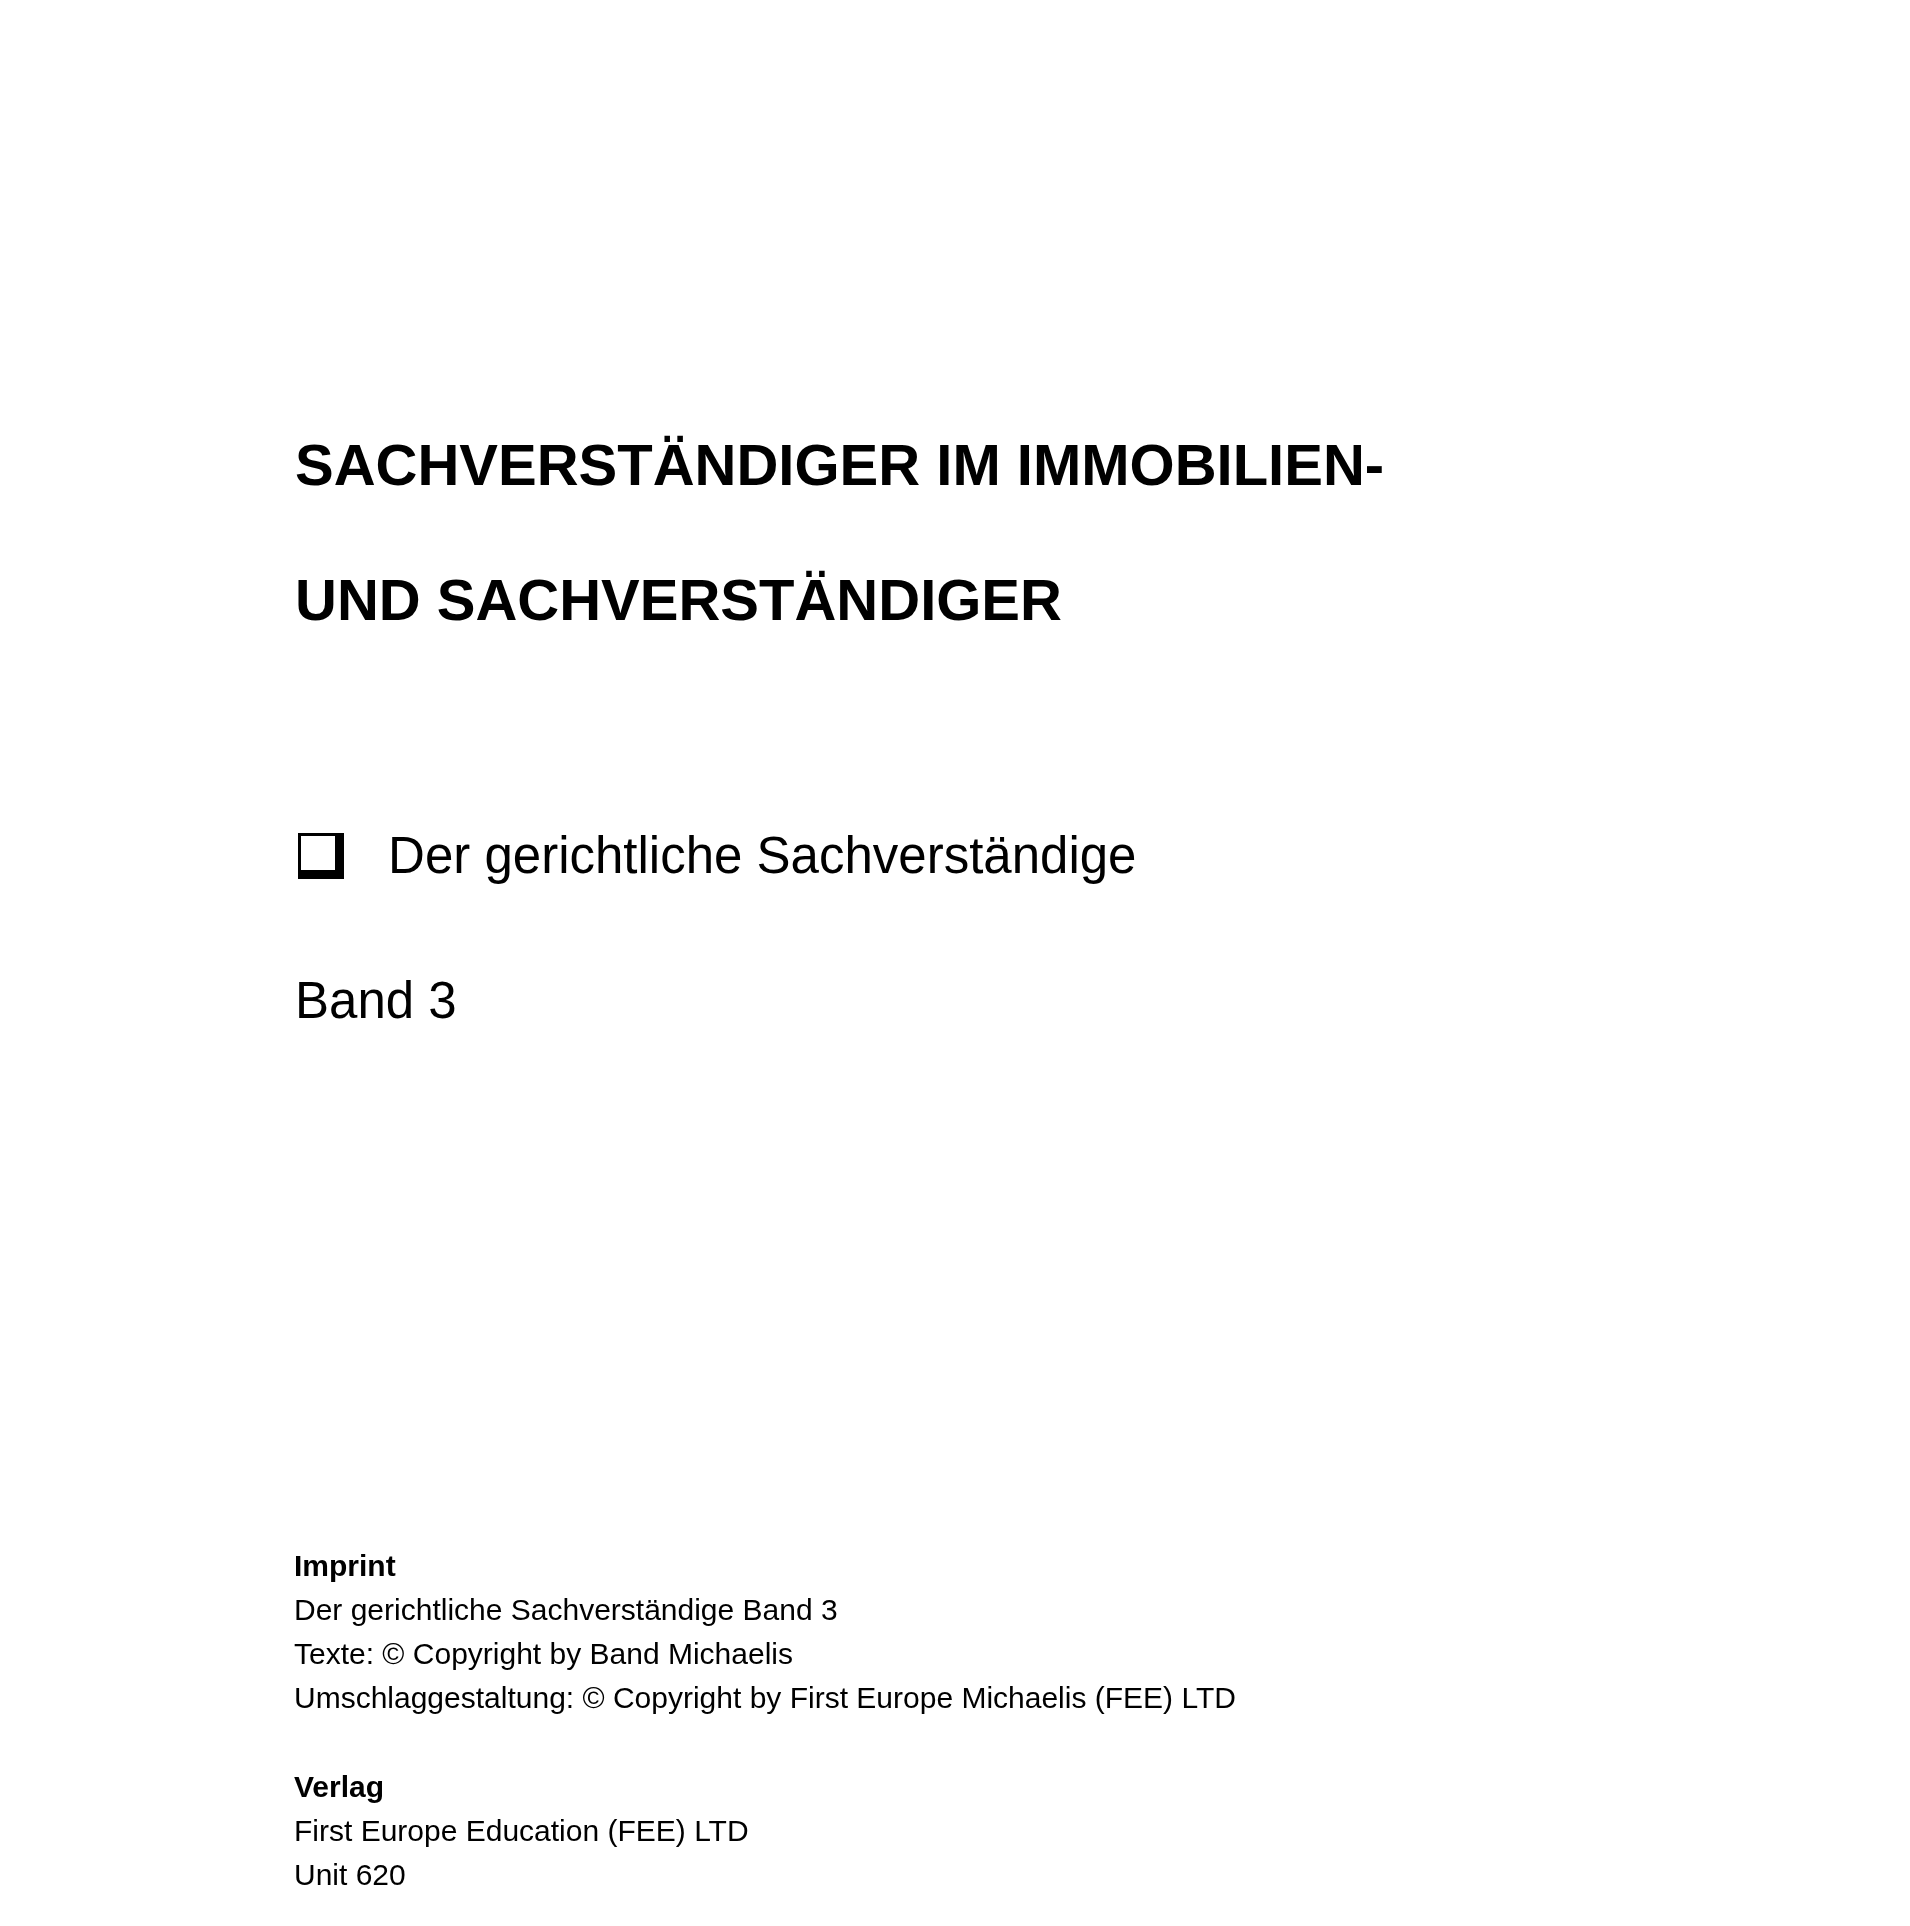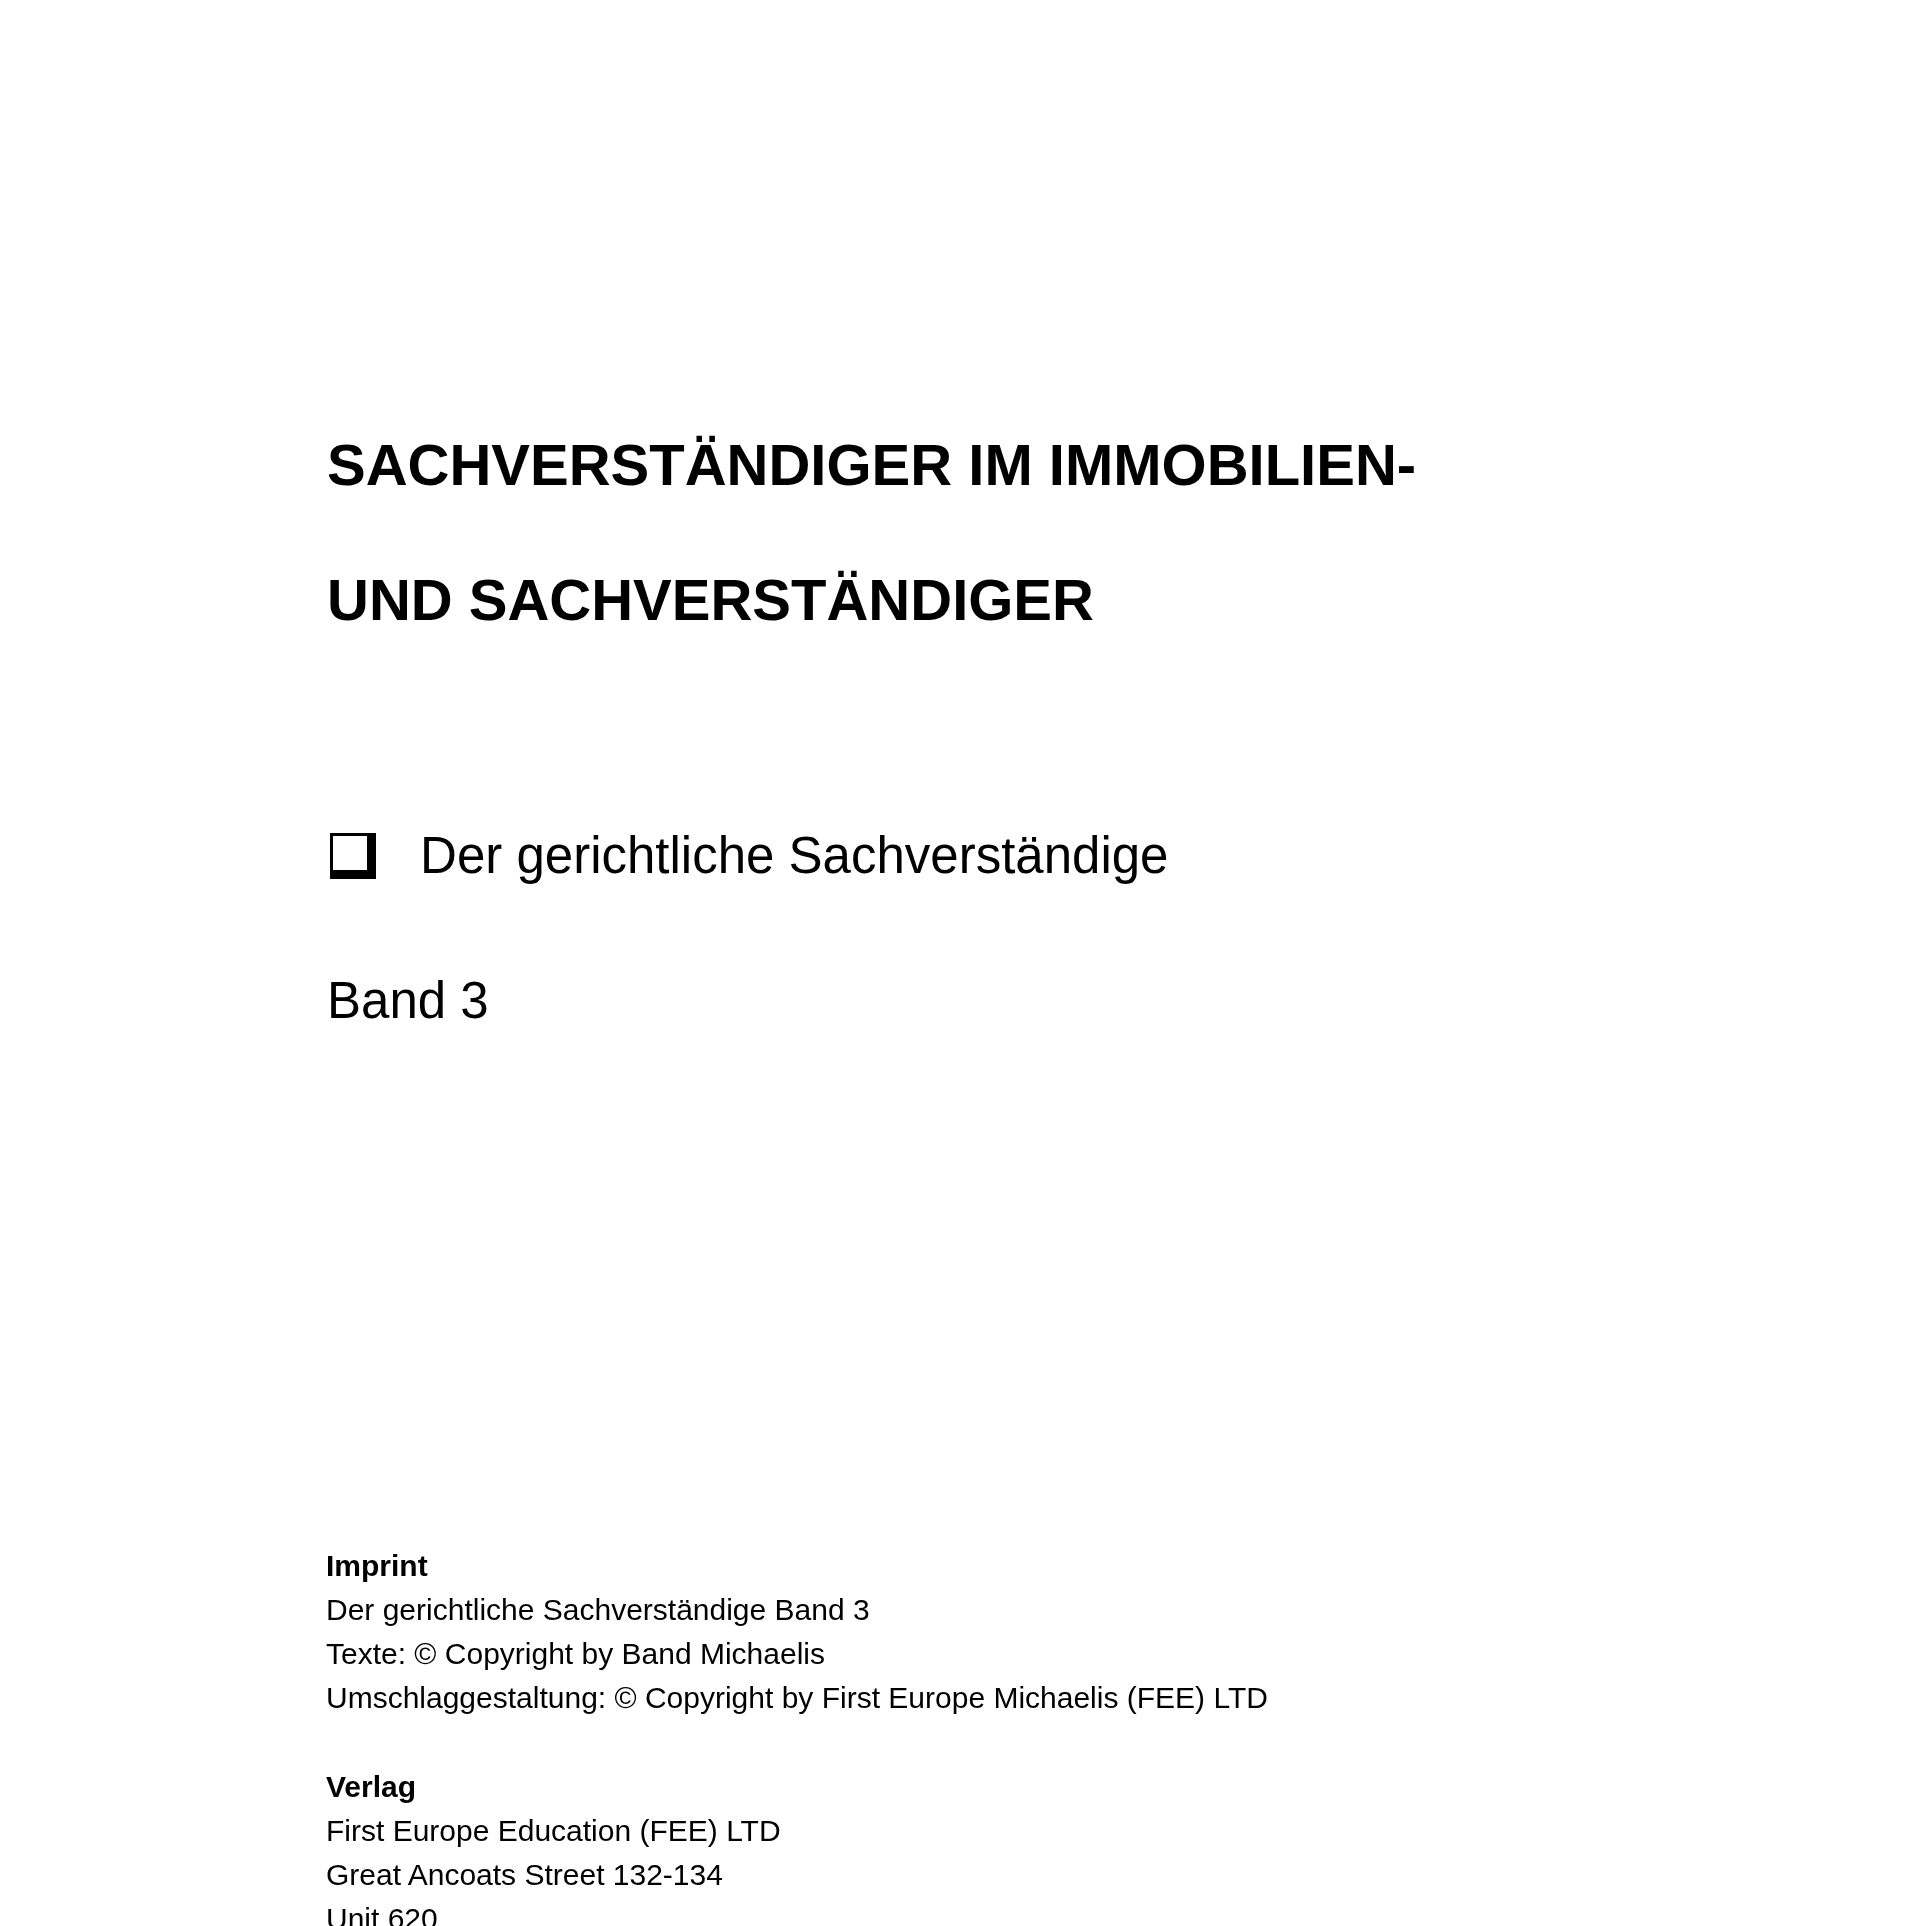--- a/index.html
+++ b/index.html
@@ -10,21 +10,21 @@
   }
   #page {
     position: relative;
     width: 1911px;
     height: 2703px;
     background: #ffffff;
     color: #000000;
     font-family: "Liberation Sans", sans-serif;
     overflow: hidden;
   }
-  .abs { position: absolute; margin-left: 32px; }
+  .abs { position: absolute; }
   .title-line {
     left: 295px;
     font-size: 58px;
     font-weight: 700;
     line-height: 1;
     white-space: nowrap;
     letter-spacing: 0;
   }
   .subtitle-row {
     left: 295px;
@@ -87,19 +87,18 @@
   <div id="imprint-block" class="abs block">
     <div class="hd">Imprint</div>
     <div>Der gerichtliche Sachverständige Band 3</div>
     <div>Texte: © Copyright by Band Michaelis</div>
     <div>Umschlaggestaltung: © Copyright by First Europe Michaelis (FEE) LTD</div>
   </div>
 
   <div id="verlag-block" class="abs block">
     <div class="hd">Verlag</div>
     <div>First Europe Education (FEE) LTD</div>
-    <div>Great Ancoats Street 132-134</div>
     <div>Unit 620</div>
 
   </div>
 
 </div>
 
 
 </body></html>

